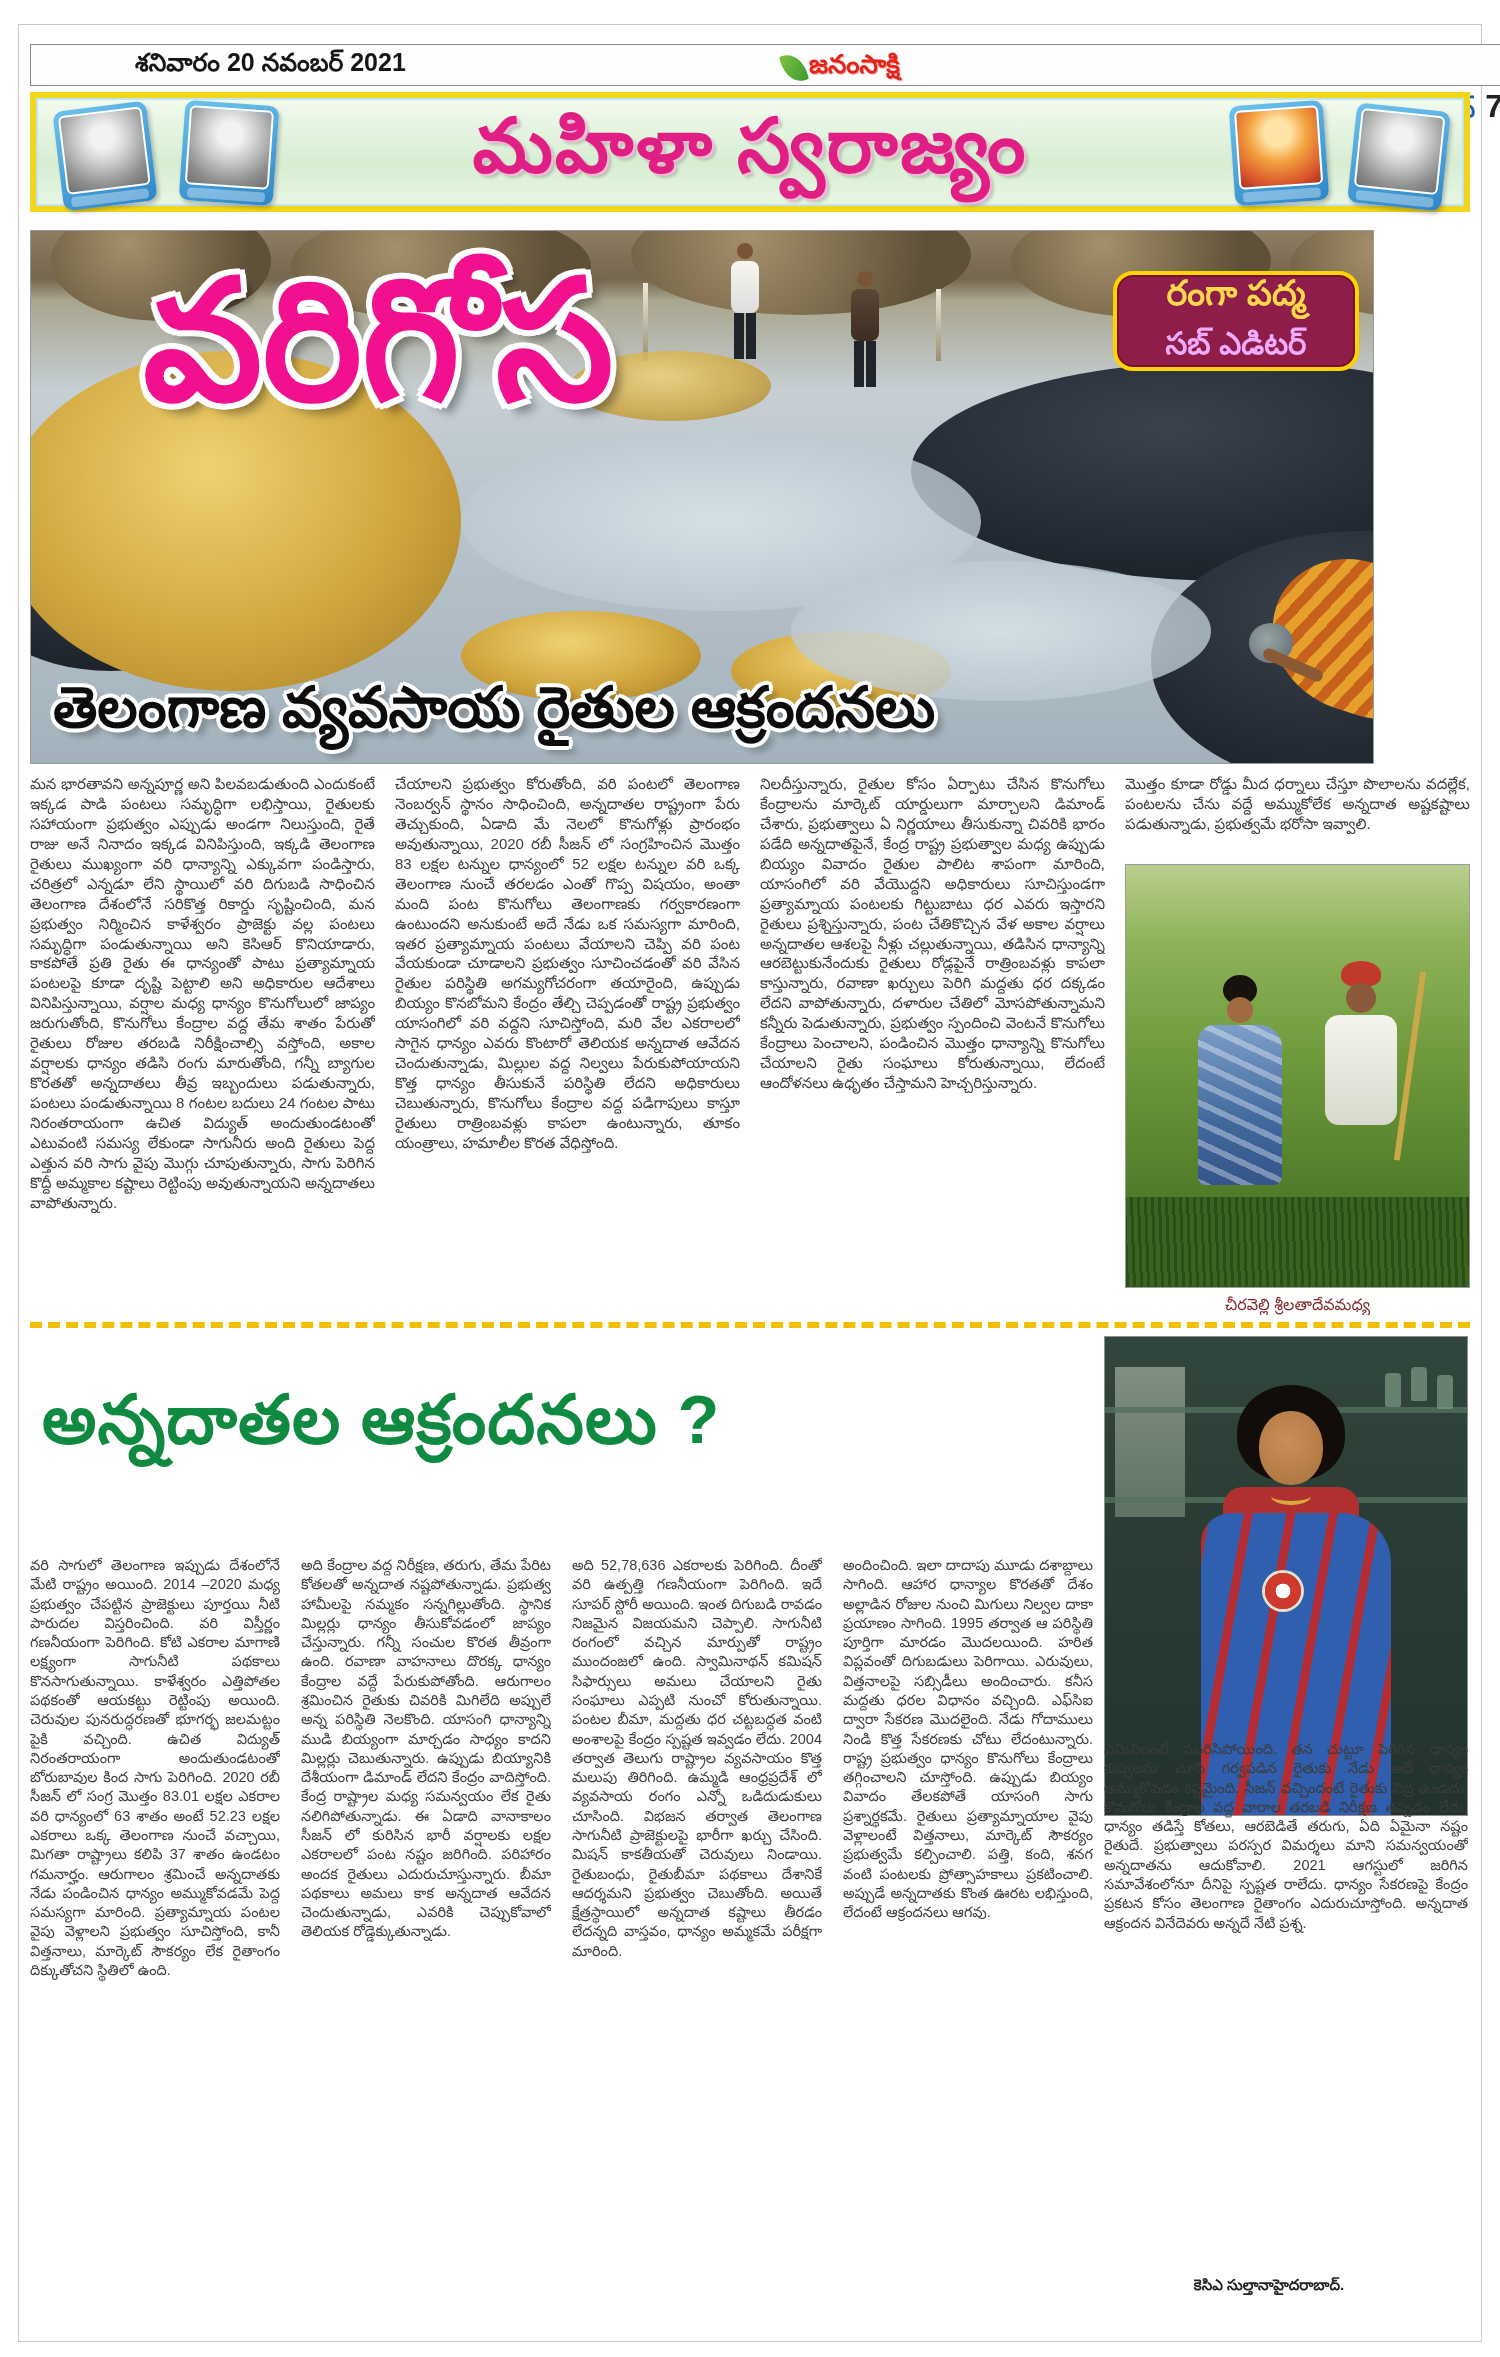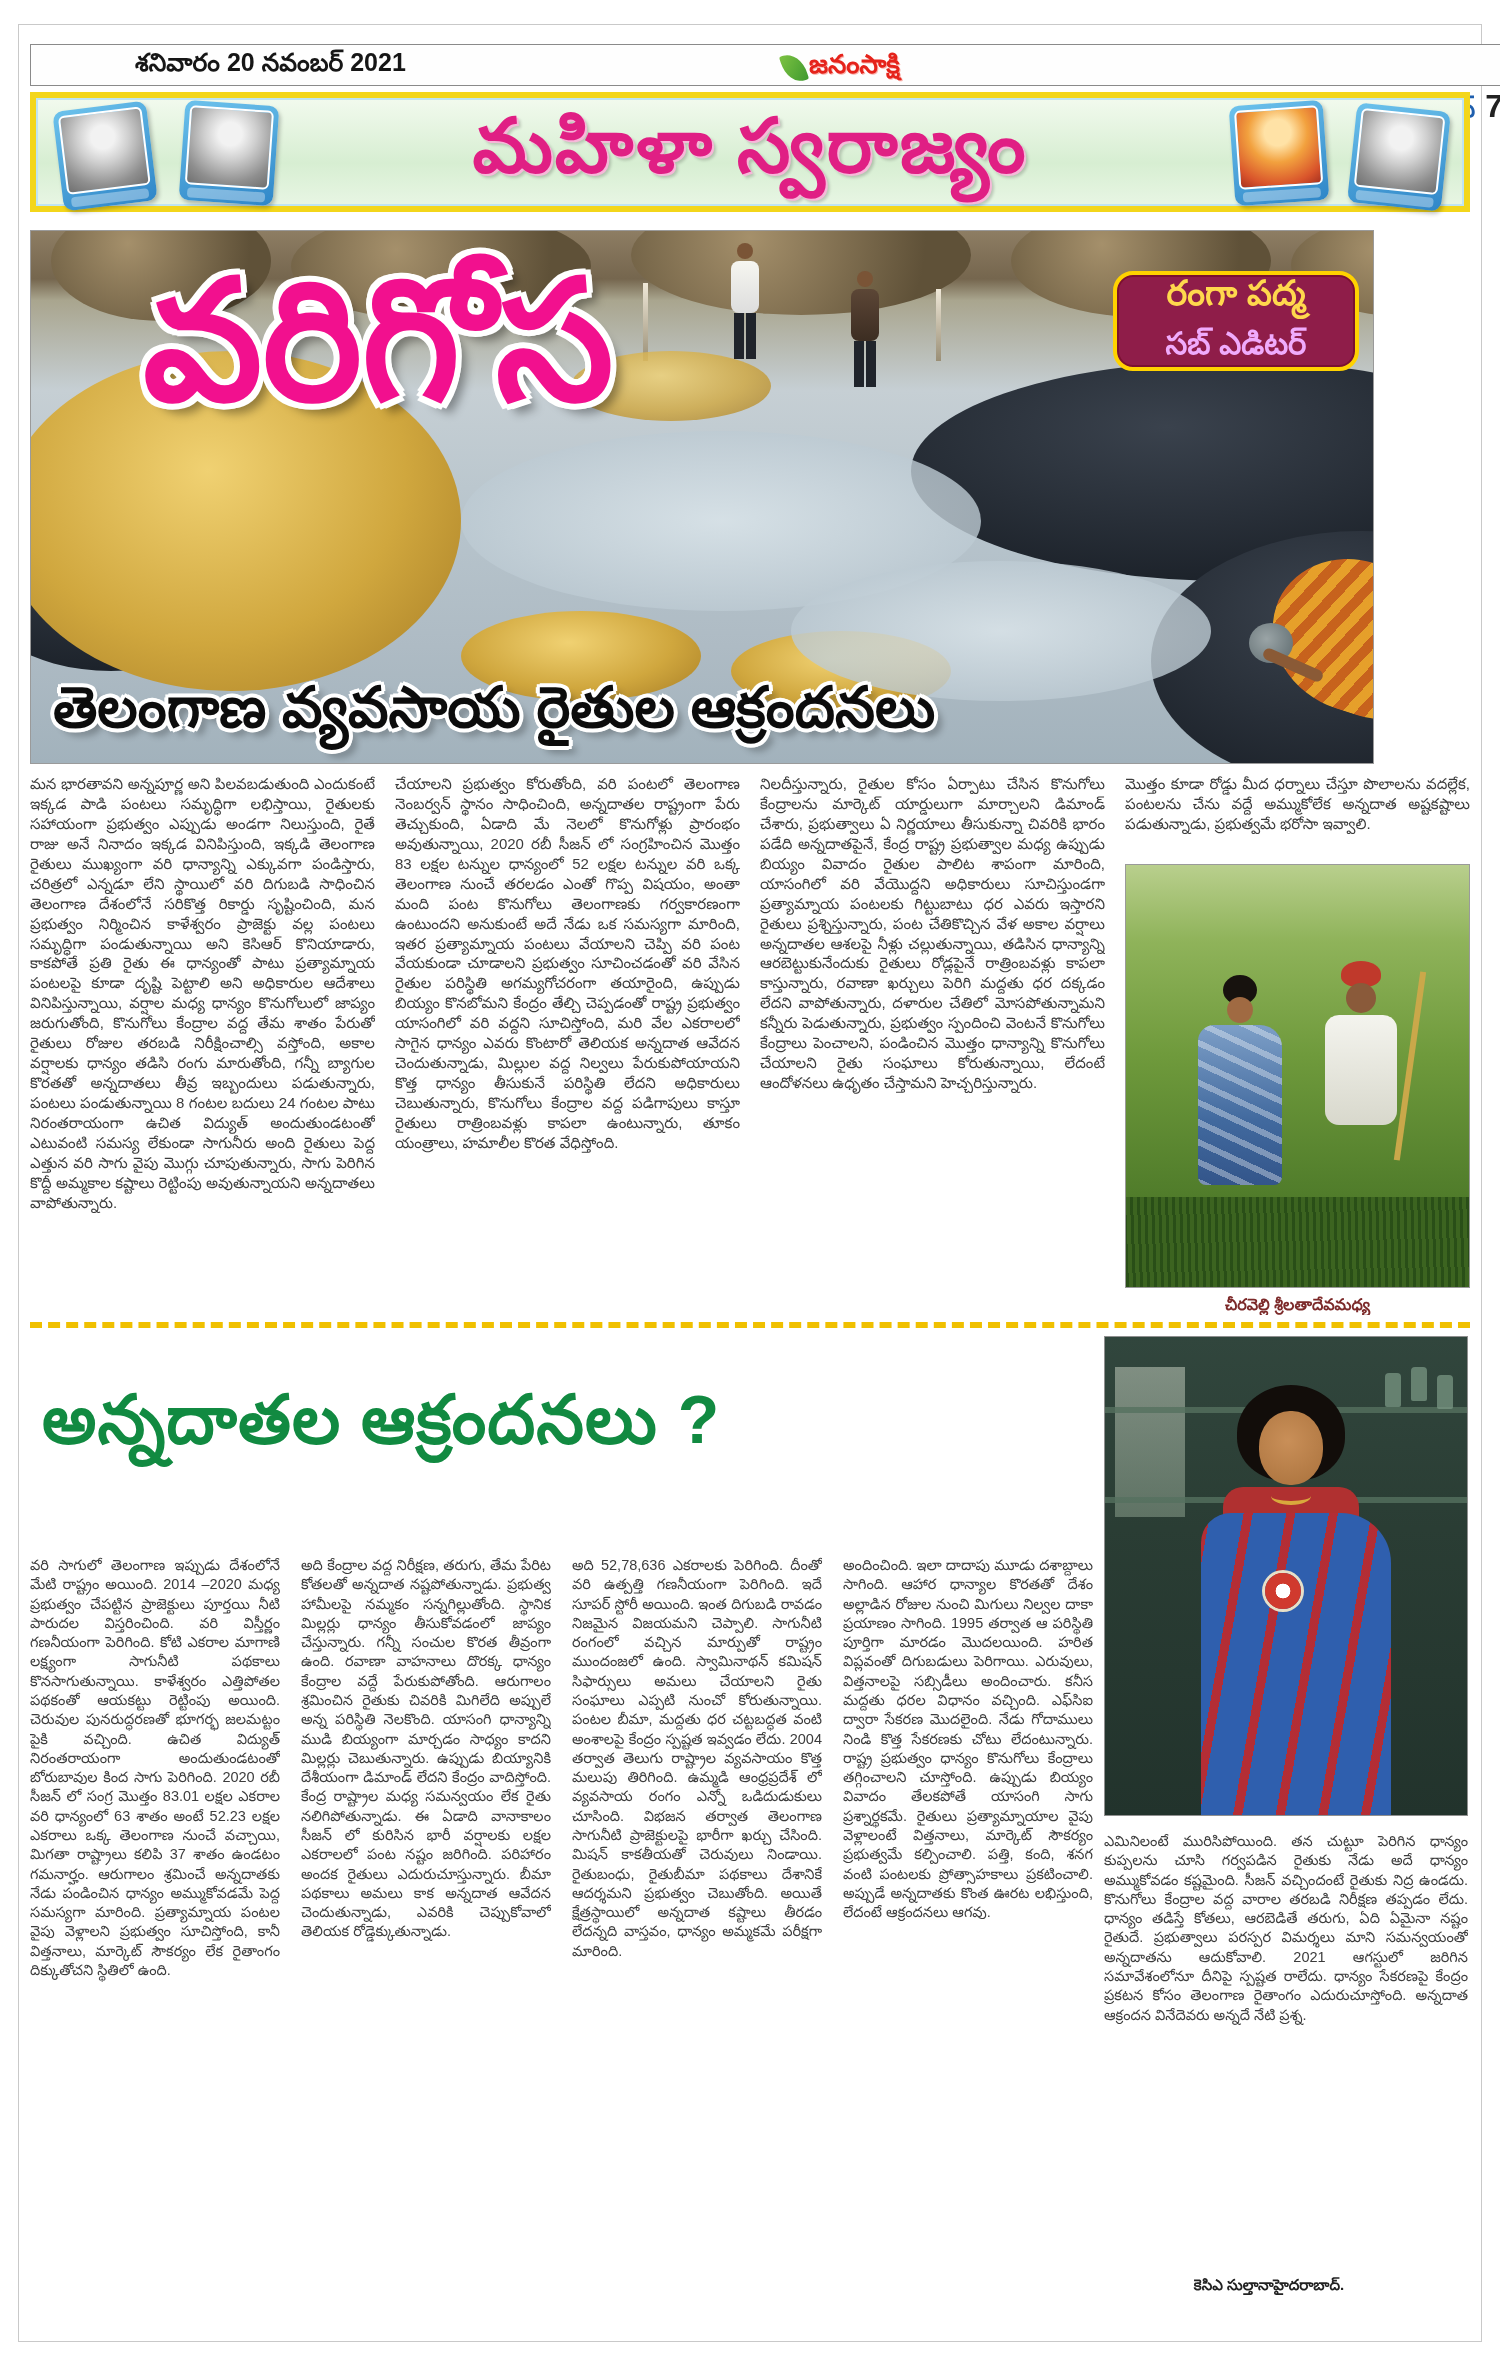--- a/index.html
+++ b/index.html
@@ -89,21 +89,21 @@
   .cp-man .face{width:30px;height:30px;border-radius:50%;background:#8a5a3a;margin:-4px auto 0;}
   .cp-man .shirt{width:72px;height:110px;border-radius:14px;background:linear-gradient(180deg,#f4f4ee,#d8d8cc);margin:2px auto 0;}
   .cp-man .stick{position:absolute;right:-4px;top:10px;width:6px;height:190px;background:#caa84a;transform:rotate(8deg);}
   .cp-woman{position:absolute;left:64px;top:110px;width:100px;height:250px;}
   .cp-woman .hair{width:34px;height:30px;border-radius:50%;background:#17120e;margin:0 auto;}
   .cp-woman .face{width:26px;height:26px;border-radius:50%;background:#a06a42;margin:-8px auto 0;}
   .cp-woman .saree{width:84px;height:160px;border-radius:16px 22px 8px 8px;margin:2px auto 0;
       background:
         repeating-linear-gradient(25deg,rgba(255,255,255,.35) 0 6px,transparent 6px 18px),
         linear-gradient(180deg,#7d9fc7,#41699e 60%,#33558a);}
-  .cap1{width:345px;margin-top:6px;text-align:center;font-size:16px;font-weight:bold;color:#7c2a2a;}
+  .cap1{width:345px;margin-top:6px;text-align:center;font-size:16px;font-weight:normal;color:#7c2a2a;}
 
   .divider{position:absolute;left:30px;top:1322px;width:1440px;border-top:6px dashed #f0c000;}
 
   
   .a2-headline{position:absolute;left:42px;top:1380px;font-size:68px;font-weight:800;color:#118a41;letter-spacing:1px;}
   .womanphoto{position:absolute;left:1104px;top:1336px;width:364px;height:480px;overflow:hidden;border:1px solid #8f8f8f;
       background:linear-gradient(180deg,#31463d 0%,#2a3d34 40%,#22332c 100%);}
   .shelf{position:absolute;left:0;right:0;height:6px;background:#55705f;opacity:.8;}
   .bottle{position:absolute;width:16px;height:34px;border-radius:4px 4px 2px 2px;background:#7e9b88;opacity:.7;}
   .winlight{position:absolute;left:10px;top:30px;width:70px;height:150px;background:linear-gradient(#cfd8c8,#93a894);opacity:.5;}
@@ -115,21 +115,21 @@
         repeating-linear-gradient(100deg,rgba(194,40,40,.9) 0 9px,rgba(47,95,174,.95) 9px 42px),
         #2f5fae;}
   .wp-badge{position:absolute;left:160px;top:236px;width:36px;height:36px;border-radius:50%;
       background:radial-gradient(circle,#fff 0 28%,#d03a2e 30% 70%,#8f1d1d 75%);box-shadow:0 0 0 3px #e7e0c8;}
   .wp-necklace{position:absolute;left:166px;top:150px;width:40px;height:18px;border-radius:0 0 50% 50%;border-bottom:4px solid #d9a93c;}
 
   .a2{position:absolute;left:30px;top:1556px;width:1064px;height:756px;}
   .a2 .col{position:absolute;top:0;width:250px;height:756px;overflow:hidden;
            font-size:14.5px;line-height:1.33;text-align:justify;color:#3c3c3c;}
   .a2 .c1{left:0;} .a2 .c2{left:271px;} .a2 .c3{left:542px;} .a2 .c4{left:813px;}
-  .a2col5{position:absolute;left:1104px;top:1832px;width:364px;height:438px;overflow:hidden;
+  .a2col5{position:absolute;left:1104px;top:1740px;width:364px;height:438px;overflow:hidden;
           font-size:14.5px;line-height:1.33;text-align:justify;color:#3c3c3c;}
   .signoff{position:absolute;left:1104px;top:2276px;width:330px;text-align:center;
            font-size:15px;font-weight:bold;color:#222;}
 </style>
 </head>
 <body>
 
 <div id="page">
   <div id="frame"></div>
 

